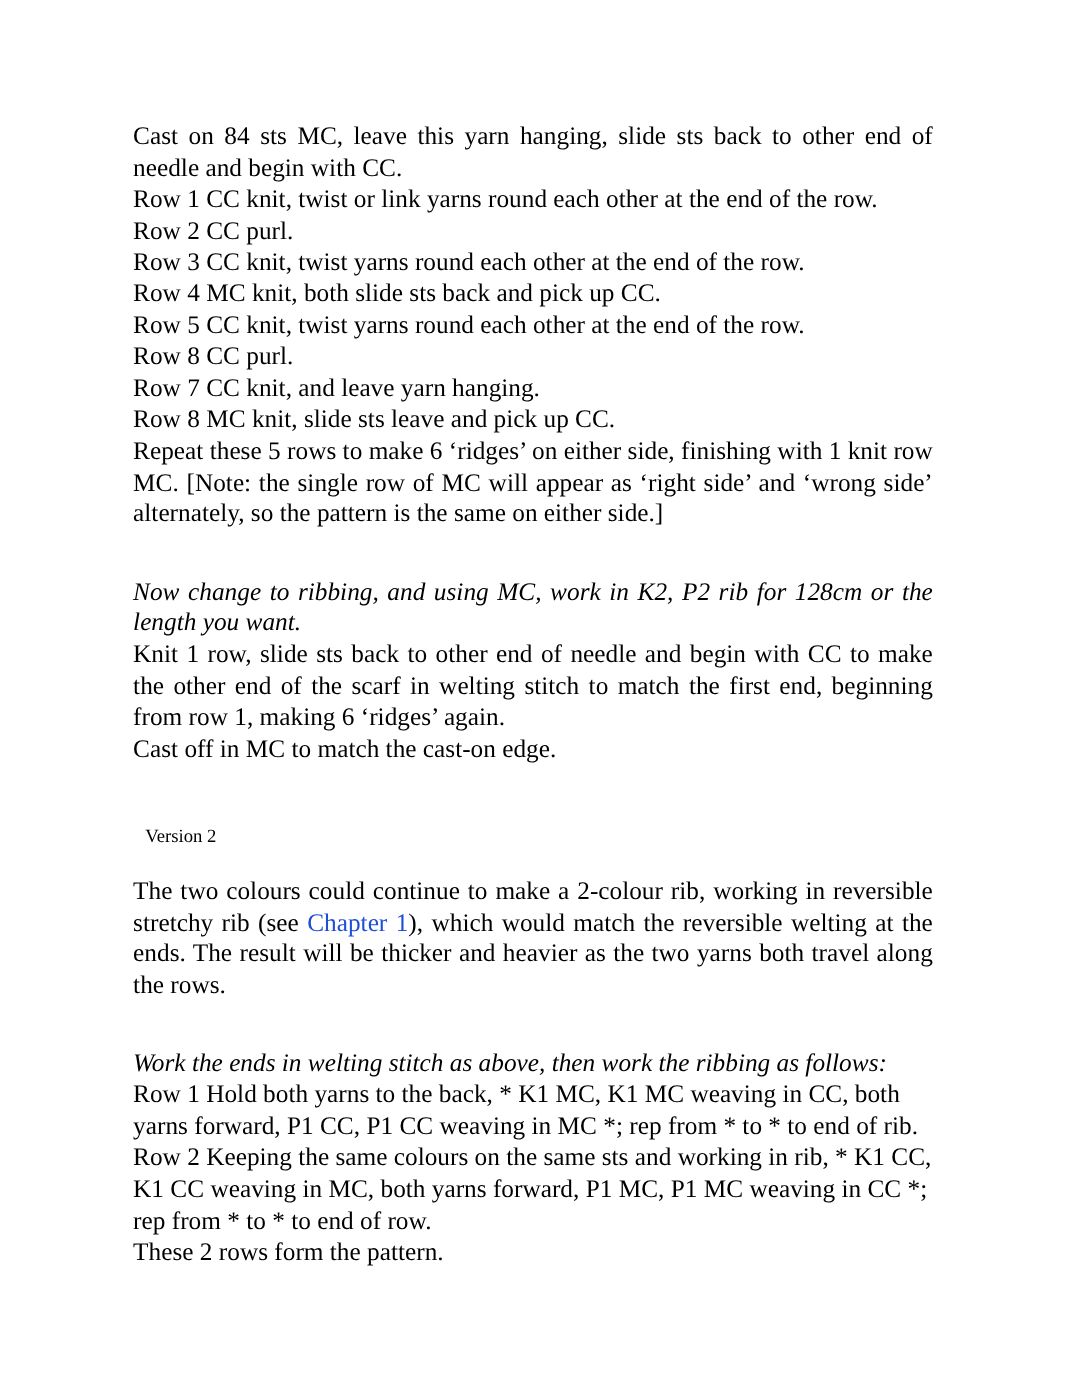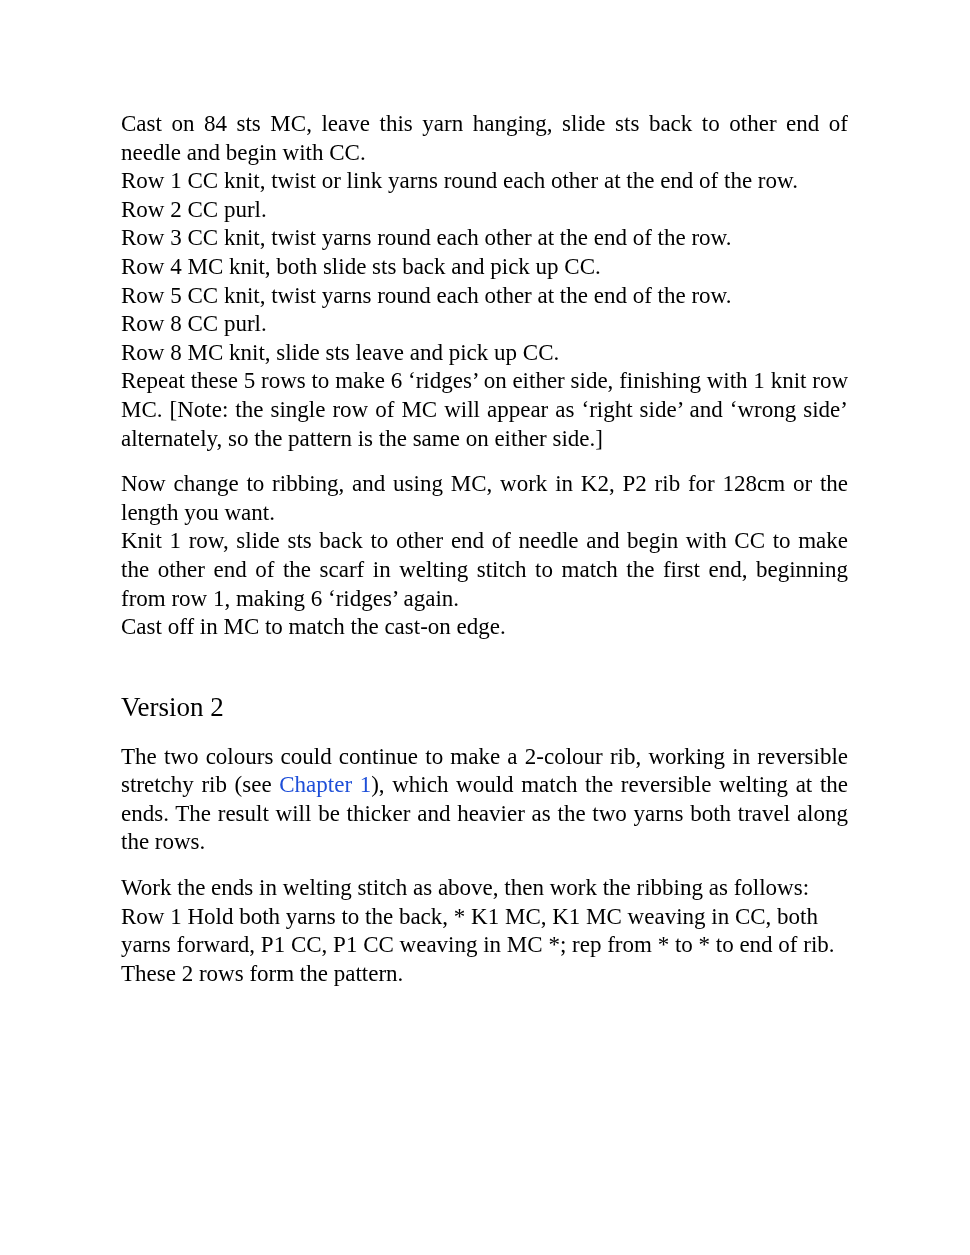--- a/index.html
+++ b/index.html
@@ -22,30 +22,31 @@
     width: 727px;
     padding: 110px 62px 0 121px;
   }
   p {
     margin: 0;
   }
   .justify {
     text-align: justify;
   }
   .gap-before {
-    margin-top: 17px;
+    margin-top: 42px;
+    font-style: italic;
   }
   .row-label {
     font-weight: normal;
   }
   h2.section-heading {
     font-weight: normal;
-    font-size: 27px;
+    font-size: 17px;
     line-height: 32px;
-    margin: 49px 0 20px 0;
+    margin: 49px 0 20px 11px;
   }
   a.doc-link {
     color: #1d4ed8;
     text-decoration: none;
     cursor: pointer;
   }
 </style>
 </head>
 <body>
 
@@ -65,20 +66,23 @@
   <div>
     <span class="row-label">Row 4</span><span> MC knit, both slide sts back and pick up CC.</span>
   </div>
   <div>
     <span class="row-label">Row 5</span><span> CC knit, twist yarns round each other at the end of the row.</span>
   </div>
   <div>
     <span class="row-label">Row 8</span><span> CC purl.</span>
   </div>
   <div>
+    <span class="row-label">Row 7</span><span> CC knit, and leave yarn hanging.</span>
+  </div>
+  <div>
     <span class="row-label">Row 8</span><span> MC knit, slide sts leave and pick up CC.</span>
   </div>
 
   <p class="justify">Repeat these 5 rows to make 6 ‘ridges’ on either side, finishing with 1 knit row MC. [Note: the single row of MC will appear as ‘right side’ and ‘wrong side’ alternately, so the pattern is the same on either side.]</p>
 
   <p class="justify gap-before">Now change to ribbing, and using MC, work in K2, P2 rib for 128cm or the length you want.</p>
 
   <p class="justify">Knit 1 row, slide sts back to other end of needle and begin with CC to make the other end of the scarf in welting stitch to match the first end, beginning from row 1, making 6 ‘ridges’ again.</p>
 
   <p>Cast off in MC to match the cast-on edge.</p>
@@ -87,16 +91,19 @@
 
   <p class="justify">
     <span>The two colours could continue to make a 2-colour rib, working in reversible stretchy rib (see </span><a class="doc-link" href="#">Chapter 1</a><span>), which would match the reversible welting at the ends. The result will be thicker and heavier as the two yarns both travel along the rows.</span>
   </p>
 
   <p class="gap-before">Work the ends in welting stitch as above, then work the ribbing as follows:</p>
 
   <p>
     <span class="row-label">Row 1</span><span> Hold both yarns to the back, * K1 MC, K1 MC weaving in CC, both yarns forward, P1 CC, P1 CC weaving in MC *; rep from * to * to end of rib.</span>
   </p>
+  <p>
+    <span class="row-label">Row 2</span><span> Keeping the same colours on the same sts and working in rib, * K1 CC, K1 CC weaving in MC, both yarns forward, P1 MC, P1 MC weaving in CC *; rep from * to * to end of row.</span>
+  </p>
 
   <p>These 2 rows form the pattern.</p>
 
 </div>
 
 </body></html>

